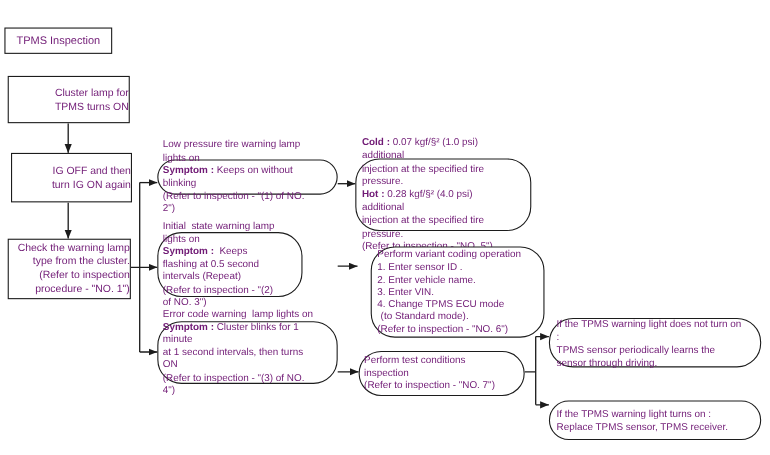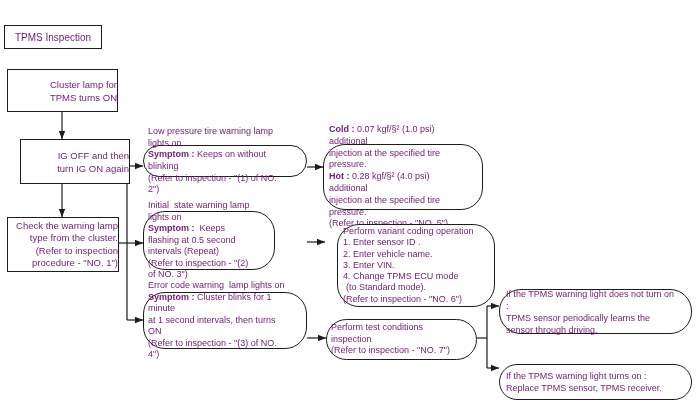--- a/index.html
+++ b/index.html
@@ -72,21 +72,21 @@
 
   <div class="titlebox" style="left:4px;top:25px;width:98px;height:24px;">
     <span>TPMS Inspection</span>
   </div>
 
   <div class="node center" style="left:7px;top:69px;width:111px;height:43px;">
     <div class="line">Cluster lamp for</div>
     <div class="line">TPMS turns ON</div>
   </div>
 
-  <div class="node center" style="left:20px;top:139px;width:110px;height:45px;">
+  <div class="node center" style="left:10px;top:139px;width:110px;height:45px;">
     <div class="line">IG OFF and then</div>
     <div class="line">turn IG ON again</div>
   </div>
 
   <div class="node center check" style="left:7px;top:217px;width:112px;height:55px;">
     <div class="line">Check the warning lamp</div>
     <div class="line">type from the cluster.</div>
     <div class="line">(Refer to inspection</div>
     <div class="line">procedure - "NO. 1")</div>
   </div>

